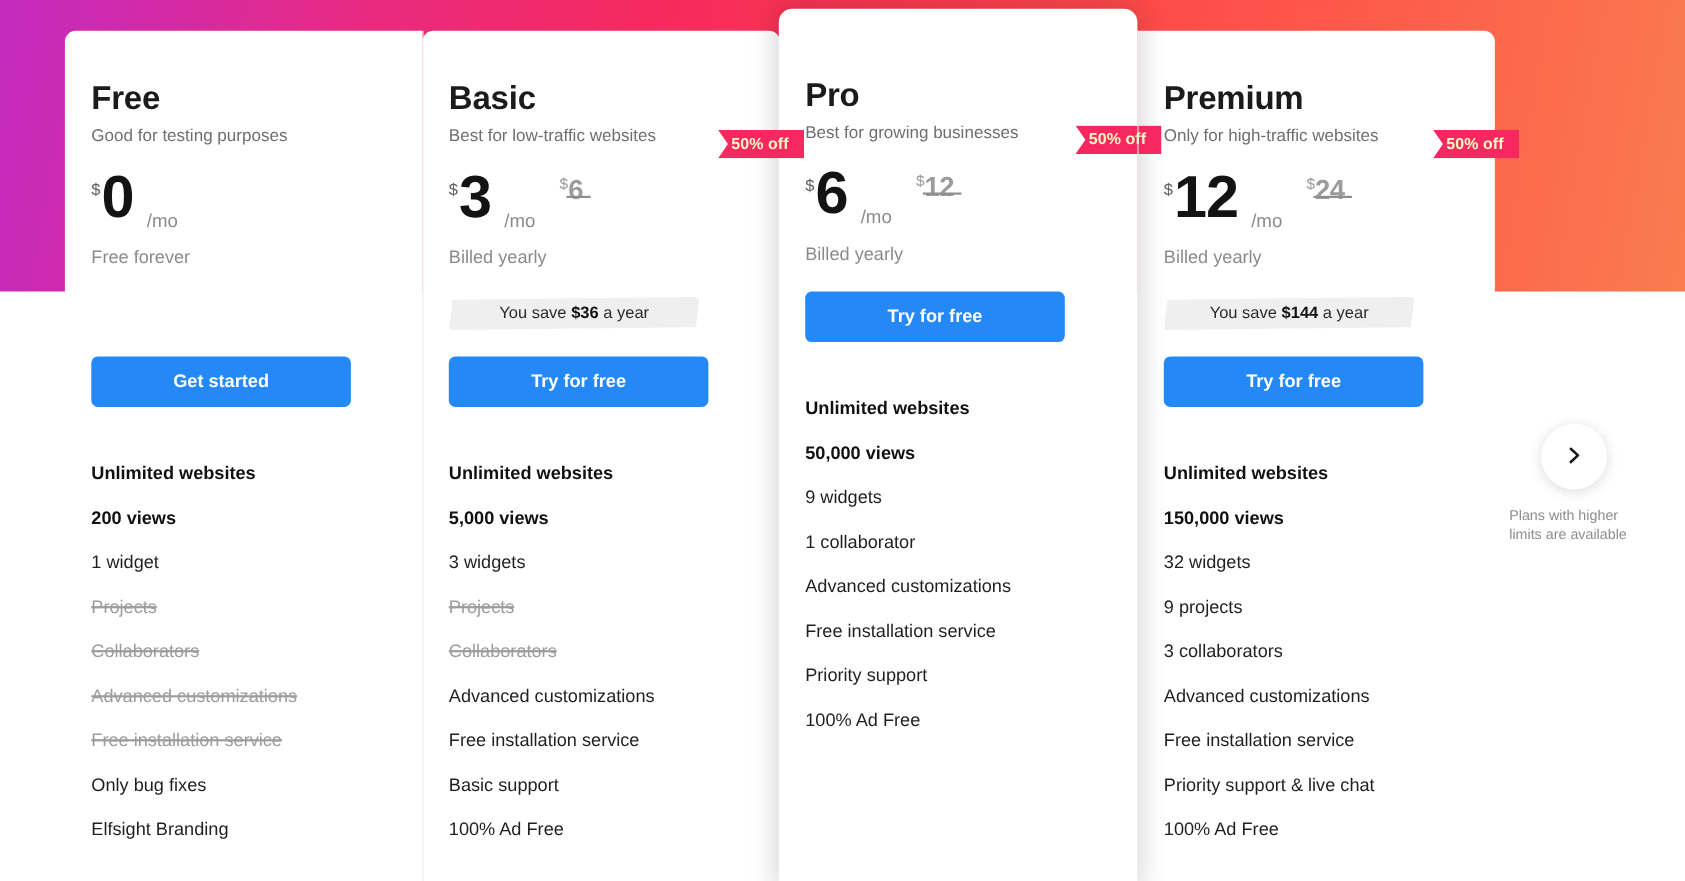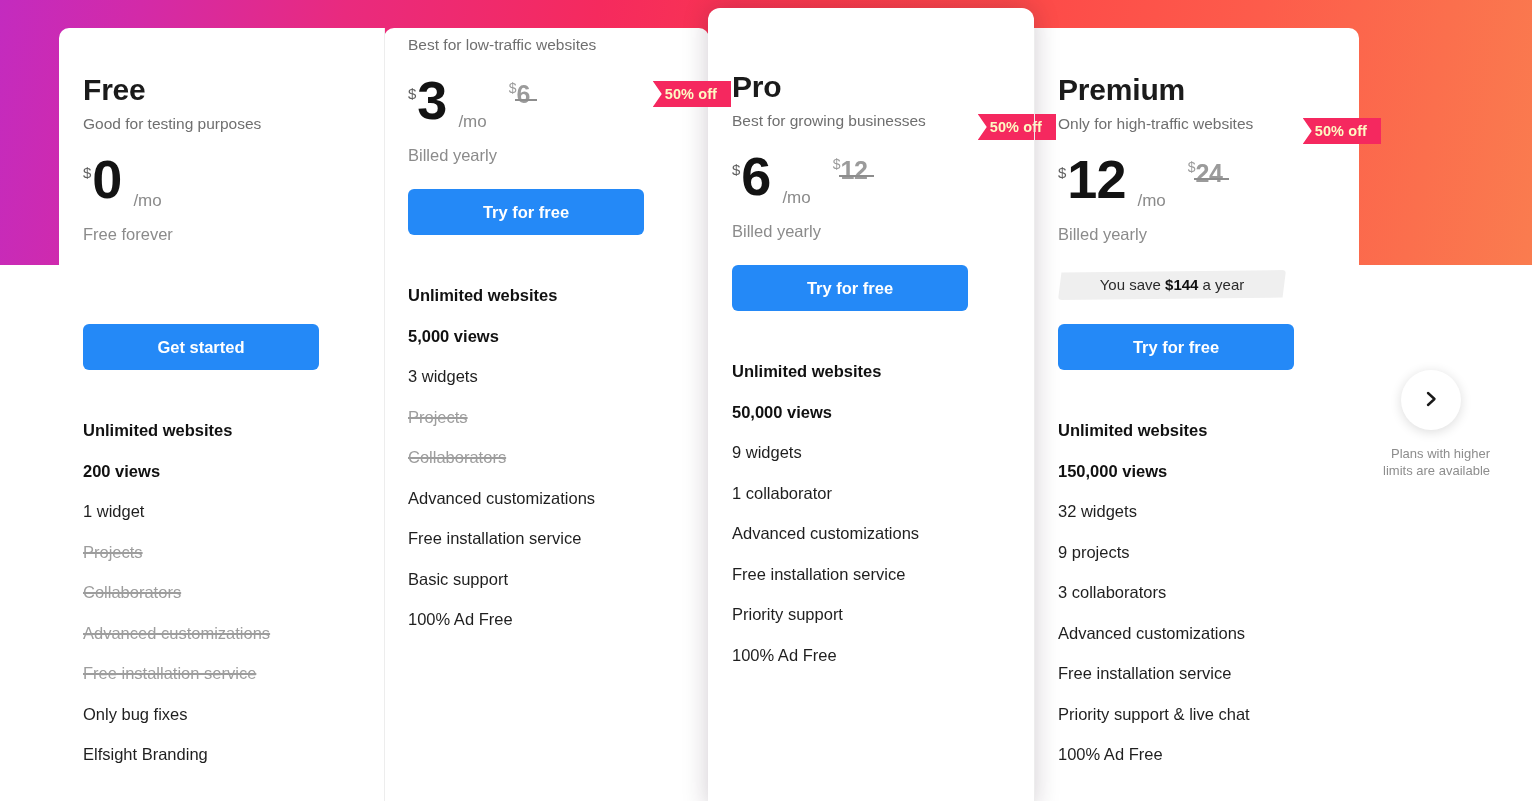--- a/index.html
+++ b/index.html
@@ -226,23 +226,23 @@
     color: #9d9d9d;
     text-decoration: line-through;
     text-decoration-color: #9d9d9d;
     text-decoration-thickness: 1.5px;
   }
 
   
   .next-block {
     position: absolute;
     left: 1372px;
-    top: 370px;
+    top: 385px;
     width: 118px;
-    text-align: right;
+    text-align: left;
     z-index: 9;
   }
   .next-btn {
     width: 60px; height: 60px;
     margin: 0 auto;
     border-radius: 50%;
     background: #ffffff;
     box-shadow: 0 2px 12px rgba(0,0,0,0.14);
     border: none;
     cursor: pointer;
@@ -286,28 +286,30 @@
             <li class="feature muted">Advanced customizations</li>
             <li class="feature muted">Free installation service</li>
             <li class="feature">Only bug fixes</li>
             <li class="feature">Elfsight Branding</li>
           </ul>
         </div>
       </div>
       <div class="card basic">
         <div class="card-inner">
           <div class="ribbon">50% off</div>
+          <div class="plan-name">Basic</div>
           <div class="plan-tagline">Best for low-traffic websites</div>
           <div class="price-row">
             <span class="cur">$</span>
             <span class="amount">3</span>
             <span class="per">/mo</span>
             <span class="old-price"><span class="ocur">$</span><span class="oamt">6</span></span>
           </div>
           <div class="billing">Billed yearly</div>
+          <div class="savings"><span>You save </span><b>$36</b><span> a year</span></div>
           <button class="cta">Try for free</button>
           <ul class="features">
             <li class="feature strong">Unlimited websites</li>
             <li class="feature strong">5,000 views</li>
             <li class="feature">3 widgets</li>
             <li class="feature muted">Projects</li>
             <li class="feature muted">Collaborators</li>
             <li class="feature">Advanced customizations</li>
             <li class="feature">Free installation service</li>
             <li class="feature">Basic support</li>

